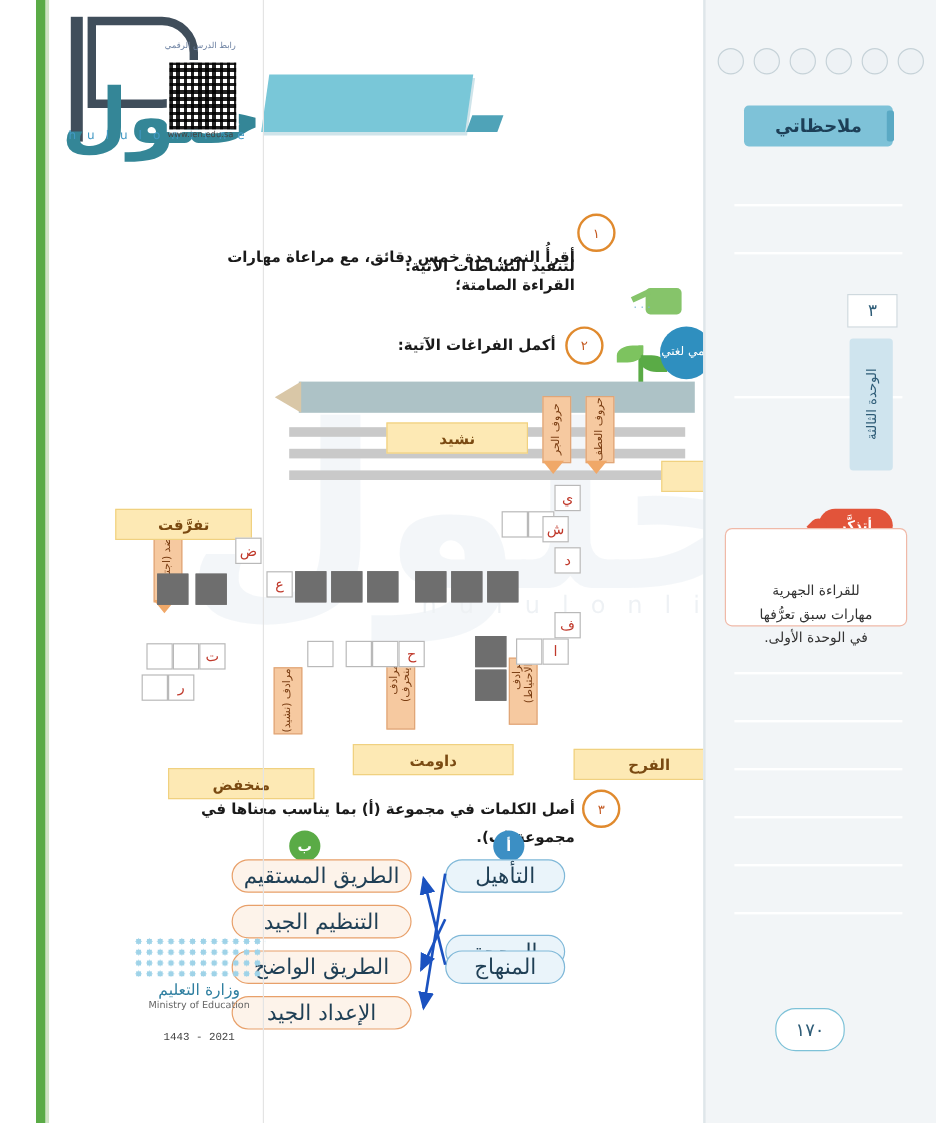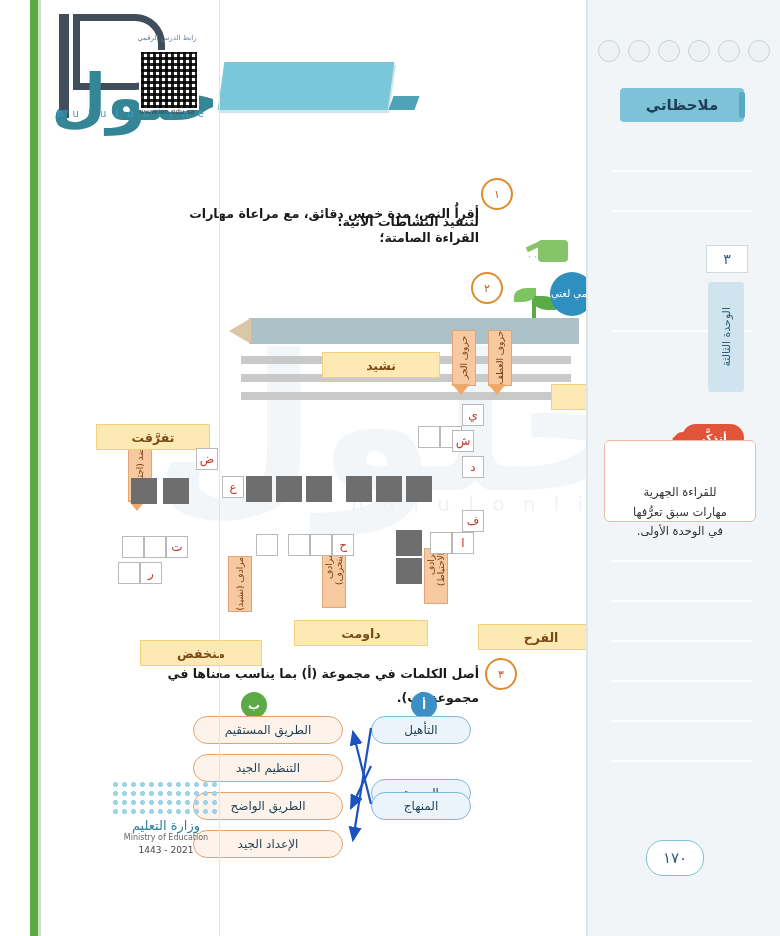--- a/index.html
+++ b/index.html
@@ -104,33 +104,33 @@
   .chip span{writing-mode:vertical-rl;transform:rotate(180deg);font-size:9px;color:#7a3d12;}
   .arrow-down{position:absolute;width:0;height:0;border-left:9px solid transparent;border-right:9px solid transparent;border-top:11px solid #f0a868;}
 
   
   .cell{position:absolute;width:22px;height:22px;border:1px solid #b9b9b9;background:#fff;box-sizing:border-box;}
   .cell.filled{background:#6e6e6e;border-color:#6e6e6e;}
   .cell .ltr{display:block;width:100%;text-align:center;font-size:12px;line-height:20px;color:#c0392b;}
 
   
   .pill{position:absolute;height:28px;border-radius:14px;background:#fff;display:flex;align-items:center;justify-content:center;
-    font-size:12px;color:#1f3f55;box-sizing:border-box;}
+    font-size:18px;color:#1f3f55;box-sizing:border-box;}
   .pill.blue{border:1.5px solid #7fb8d8;background:#eaf4fa;}
   .pill.orange{border:1.5px solid #e8a06a;background:#fdf3ea;}
   .grp-badge{position:absolute;width:26px;height:26px;border-radius:50%;display:flex;align-items:center;justify-content:center;
     color:#fff;font-size:12px;font-weight:bold;}
 
   
   .moe{position:absolute;left:60px;top:780px;width:130px;text-align:center;}
   .moe .dots{width:110px;height:34px;margin:0 auto;
     background-image:radial-gradient(#9fd3e8 38%,transparent 40%);background-size:9px 9px;}
   .moe .t1{font-size:13px;color:#2f7fa0;margin-top:4px;}
   .moe .t2{font-size:8px;color:#666;}
-  .moe .t3{font-size:9px;color:#444;margin-top:3px;}
+  .moe .t3{font-size:9px;color:#444;margin-top:18px;font-family:Liberation Mono, monospace;}
 
   
   .wm{position:absolute;left:210px;top:330px;width:400px;height:300px;pointer-events:none;opacity:.35;}
   .wm .big{font-size:190px;color:#dfe7ee;font-weight:bold;line-height:1;}
   .wm .sub{font-size:20px;color:#cfd9e2;letter-spacing:6px;margin-top:-28px;}
   .wm2{position:absolute;left:10px;top:12px;width:170px;height:110px;opacity:.9;}
   .wm2 .big{font-size:64px;color:#1f7a8c;font-weight:bold;line-height:1;}
   .wm2 .sub{font-size:10px;color:#2f8fbf;letter-spacing:3px;}
   .wm2 .p{position:absolute;left:22px;top:2px;width:78px;height:62px;border:7px solid #2c3b4a;border-radius:0 30px 30px 0;}
   .wm2 .pl{position:absolute;left:8px;top:2px;width:10px;height:104px;background:#2c3b4a;}
@@ -174,20 +174,21 @@
     <div class="icon-grow">
       <div class="can"></div>
       <div class="spout"></div>
       <div class="drops">· · ·</div>
       <div class="stem"></div>
       <div class="leafL"></div>
       <div class="leafR"></div>
       <div class="circle">أنمي لغتي</div>
     </div>
     <div class="num-badge" style="left:430px;top:272px;">٢</div>
+    <div class="ins" style="left:250px;top:276px;width:172px;">أكمل الفراغات الآتية:</div>
 
     <div class="pencil">
       <div class="body"></div>
       <div class="tip"></div>
     </div>
     <div class="gbar" style="left:200px;top:356px;width:330px;"></div>
     <div class="gbar" style="left:200px;top:374px;width:330px;"></div>
     <div class="gbar" style="left:200px;top:392px;width:330px;"></div>
 
     <div class="chip" style="left:411px;top:330px;width:22px;height:54px;">

